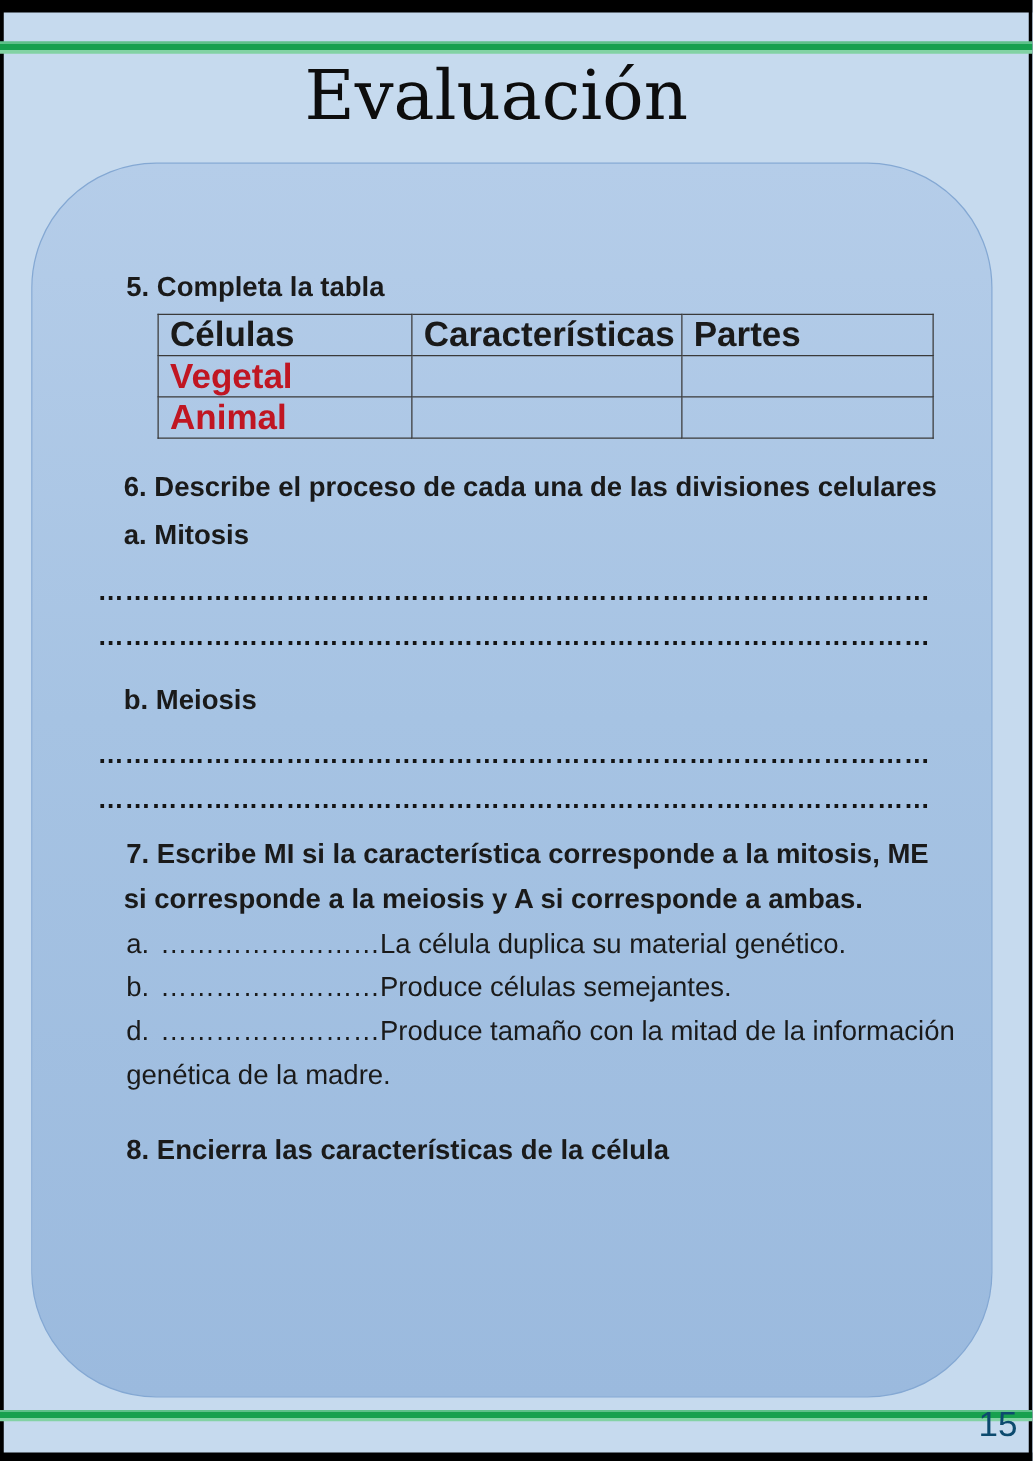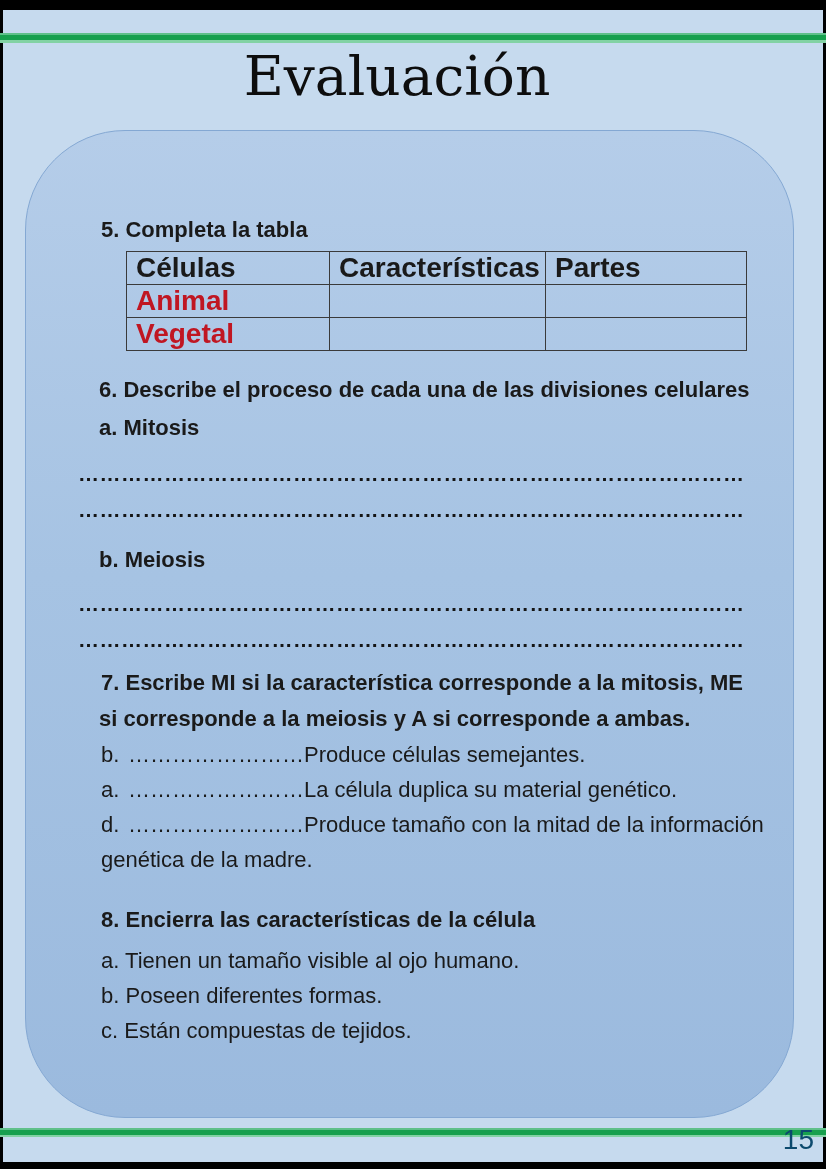--- a/index.html
+++ b/index.html
@@ -115,26 +115,26 @@
         <col class="col-2">
         <col class="col-3">
       </colgroup>
     <tbody>
       <tr>
         <td>Células</td>
         <td>Características</td>
         <td>Partes</td>
       </tr>
       <tr>
-        <td class="red-cell">Animal</td>
+        <td class="red-cell">Vegetal</td>
         <td></td>
         <td></td>
       </tr>
       <tr>
-        <td class="red-cell">Vegetal</td>
+        <td class="red-cell">Animal</td>
         <td></td>
         <td></td>
       </tr>
     </tbody>
   </table>
 
   <div class="h-bold" style="margin-top:24px">6. Describe el proceso de cada una de las divisiones celulares</div>
   <div class="h-bold indent-25" style="margin-top:8px">a. Mitosis</div>
 
   <div class="dots-line dl-1">…………………………………………………………………………………………………………………………………………………………………………………………………………………………</div>
@@ -142,33 +142,28 @@
 
   <div class="h-bold indent-25" style="margin-top:24px">b. Meiosis</div>
 
   <div class="dots-line" style="margin-top:18px">…………………………………………………………………………………………………………………………………………………………………………………………………………………………</div>
   <div class="dots-line dl-2">…………………………………………………………………………………………………………………………………………………………………………………………………………………………</div>
 
   <div class="h-bold q7-heading-1 ml-2">7. Escribe MI si la característica corresponde a la mitosis, ME</div>
   <div class="h-bold q7-heading-2 indent-25">si corresponde a la meiosis y A si corresponde a ambas.</div>
 
   <div class="item-line ml-2">
-    <span class="item-label">b.</span><span class="item-leader">……………………</span><span>Produce células semejantes.</span>
+    <span class="item-label">a.</span><span class="item-leader">……………………</span><span>La célula duplica su material genético.</span>
   </div>
   <div class="item-line ml-2">
-    <span class="item-label">a.</span><span class="item-leader">……………………</span><span>La célula duplica su material genético.</span>
+    <span class="item-label">b.</span><span class="item-leader">……………………</span><span>Produce células semejantes.</span>
   </div>
   <div class="item-line ml-2">
     <span class="item-label">d.</span><span class="item-leader">……………………</span><span>Produce tamaño con la mitad de la información</span>
   </div>
   <div class="item-line indent-25 ml-2">genética de la madre.</div>
 
   <div class="h-bold q8-heading ml-2">8. Encierra las características de la célula</div>
-  <div class="q8-items">
-    <div class="item-line ml-2">a. Tienen un tamaño visible al ojo humano.</div>
-    <div class="item-line ml-2">b. Poseen diferentes formas.</div>
-    <div class="item-line ml-2">c. Están compuestas de tejidos.</div>
-  </div>
 
 </div>
 
 <div class="green-rule bottom"></div>
 <div class="page-number">15</div>
 
 </body></html>

